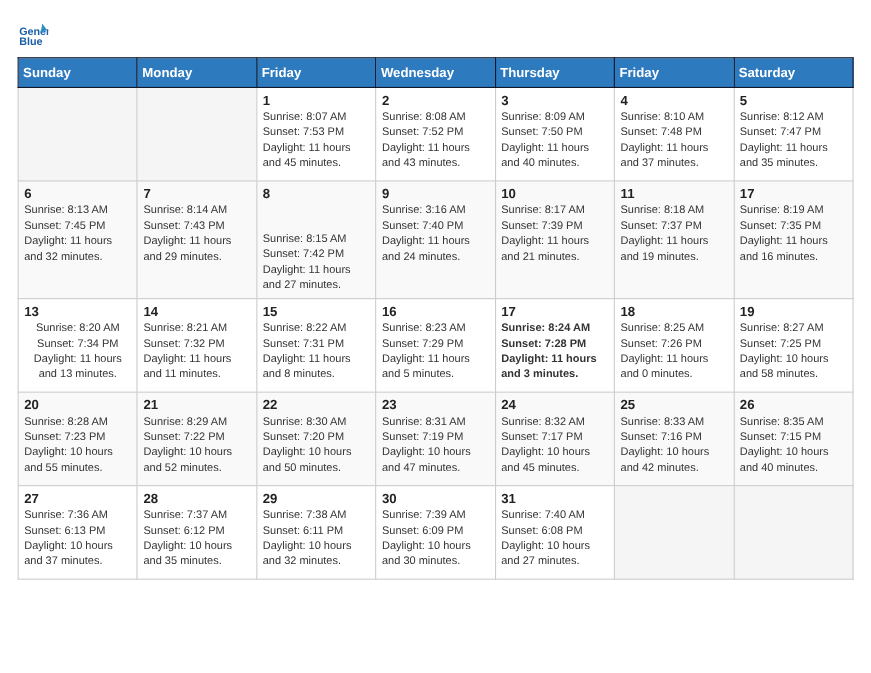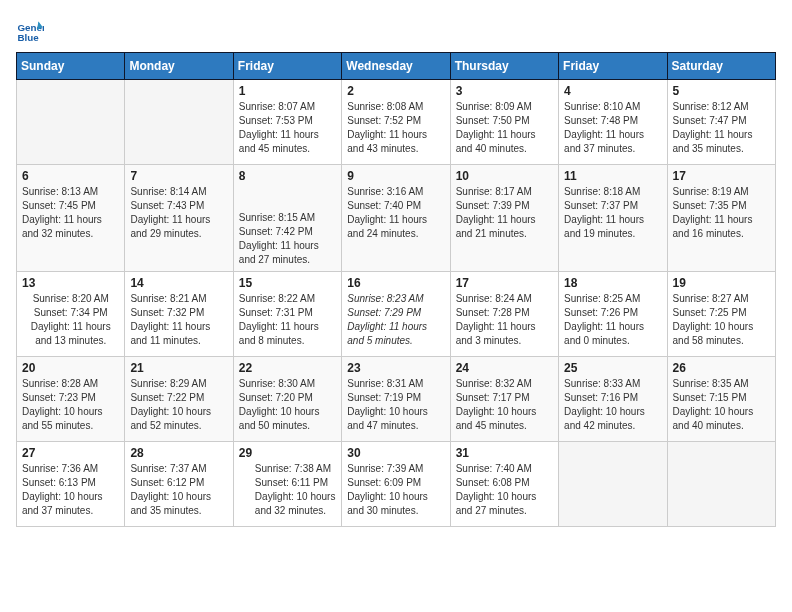--- a/index.html
+++ b/index.html
@@ -204,27 +204,27 @@
 Daylight: 11 hours and 11 minutes.</div>
         </td>
         <td>
           <div class="day-number">15</div>
           <div class="day-info" style="white-space: pre-line;">Sunrise: 8:22 AM
 Sunset: 7:31 PM
 Daylight: 11 hours and 8 minutes.</div>
         </td>
         <td>
           <div class="day-number">16</div>
-          <div class="day-info" style="white-space: pre-line; font-style: italic;">Sunrise: 8:23 AM
+          <div class="day-info" style="white-space: pre-line;">Sunrise: 8:23 AM
 Sunset: 7:29 PM
 Daylight: 11 hours and 5 minutes.</div>
         </td>
         <td>
           <div class="day-number">17</div>
-          <div class="day-info" style="white-space: pre-line;">Sunrise: 8:24 AM
+          <div class="day-info" style="white-space: pre-line; font-weight: bold;">Sunrise: 8:24 AM
 Sunset: 7:28 PM
 Daylight: 11 hours and 3 minutes.</div>
         </td>
         <td>
           <div class="day-number">18</div>
           <div class="day-info" style="white-space: pre-line;">Sunrise: 8:25 AM
 Sunset: 7:26 PM
 Daylight: 11 hours and 0 minutes.</div>
         </td>
         <td>
@@ -286,21 +286,21 @@
 Daylight: 10 hours and 37 minutes.</div>
         </td>
         <td>
           <div class="day-number">28</div>
           <div class="day-info" style="white-space: pre-line;">Sunrise: 7:37 AM
 Sunset: 6:12 PM
 Daylight: 10 hours and 35 minutes.</div>
         </td>
         <td>
           <div class="day-number">29</div>
-          <div class="day-info" style="white-space: pre-line; margin-left: 16px;">Sunrise: 7:38 AM
+          <div class="day-info" style="white-space: pre-line;">Sunrise: 7:38 AM
 Sunset: 6:11 PM
 Daylight: 10 hours and 32 minutes.</div>
         </td>
         <td>
           <div class="day-number">30</div>
           <div class="day-info" style="white-space: pre-line;">Sunrise: 7:39 AM
 Sunset: 6:09 PM
 Daylight: 10 hours and 30 minutes.</div>
         </td>
         <td>

